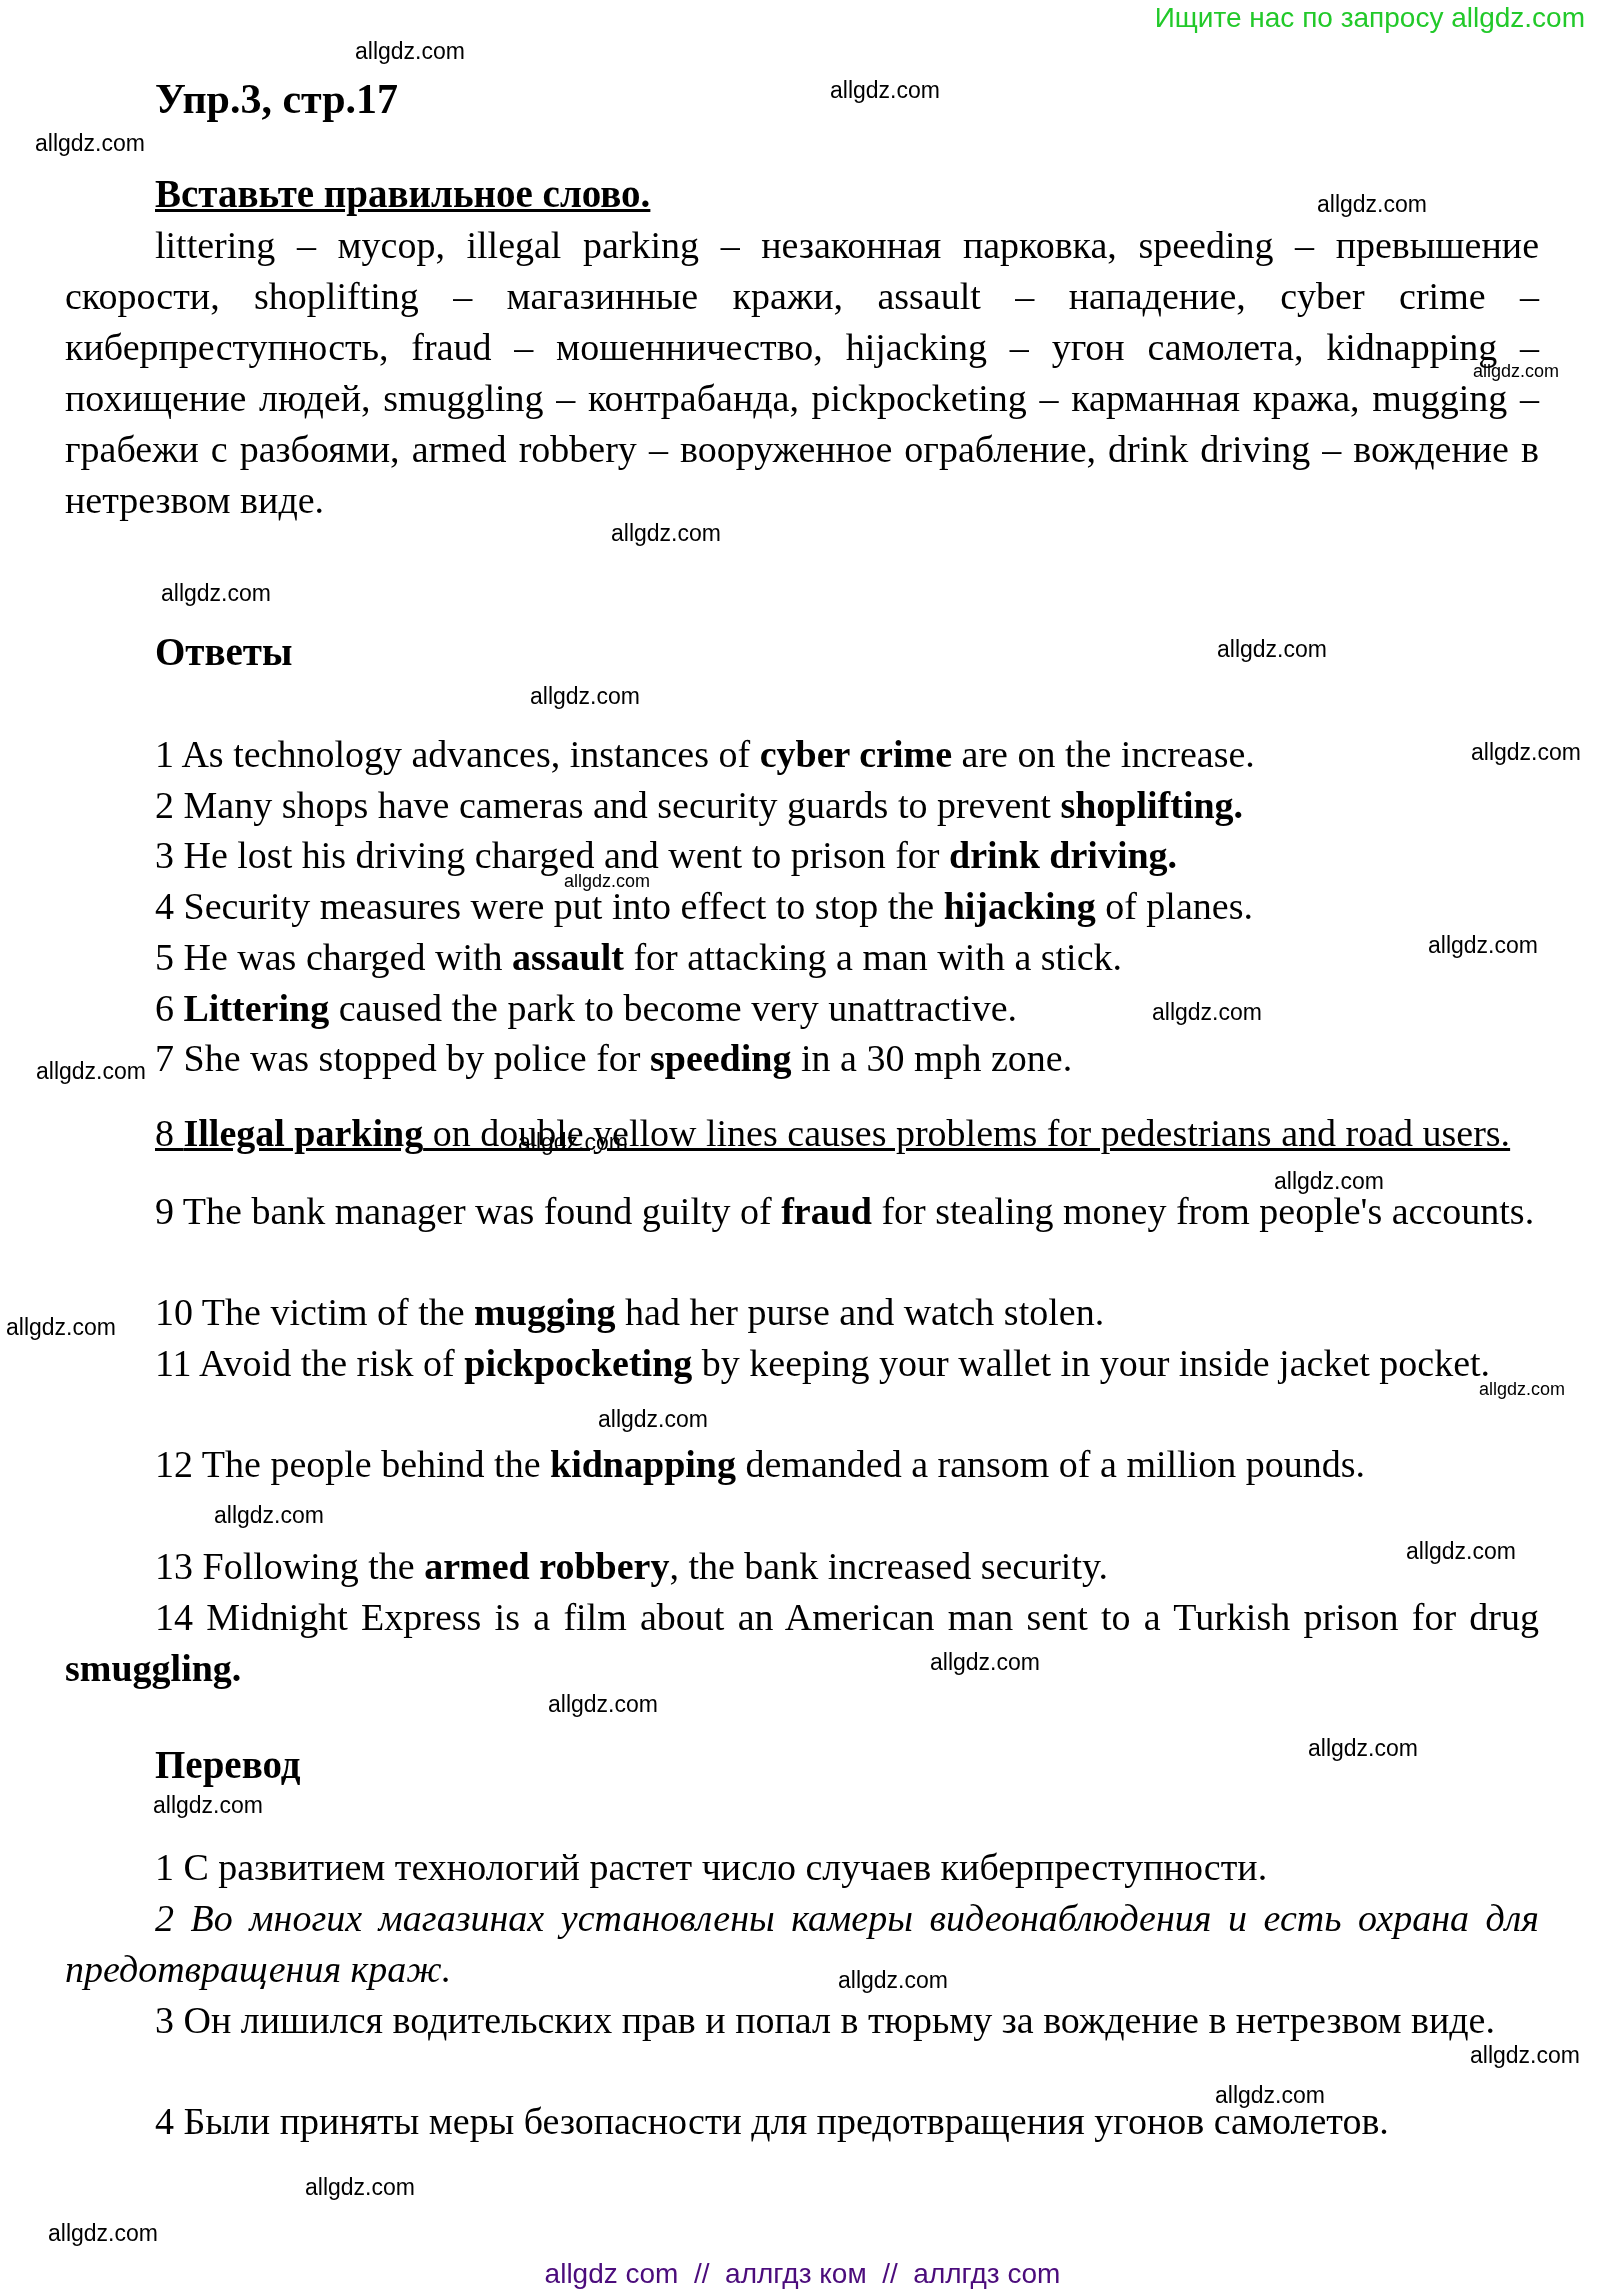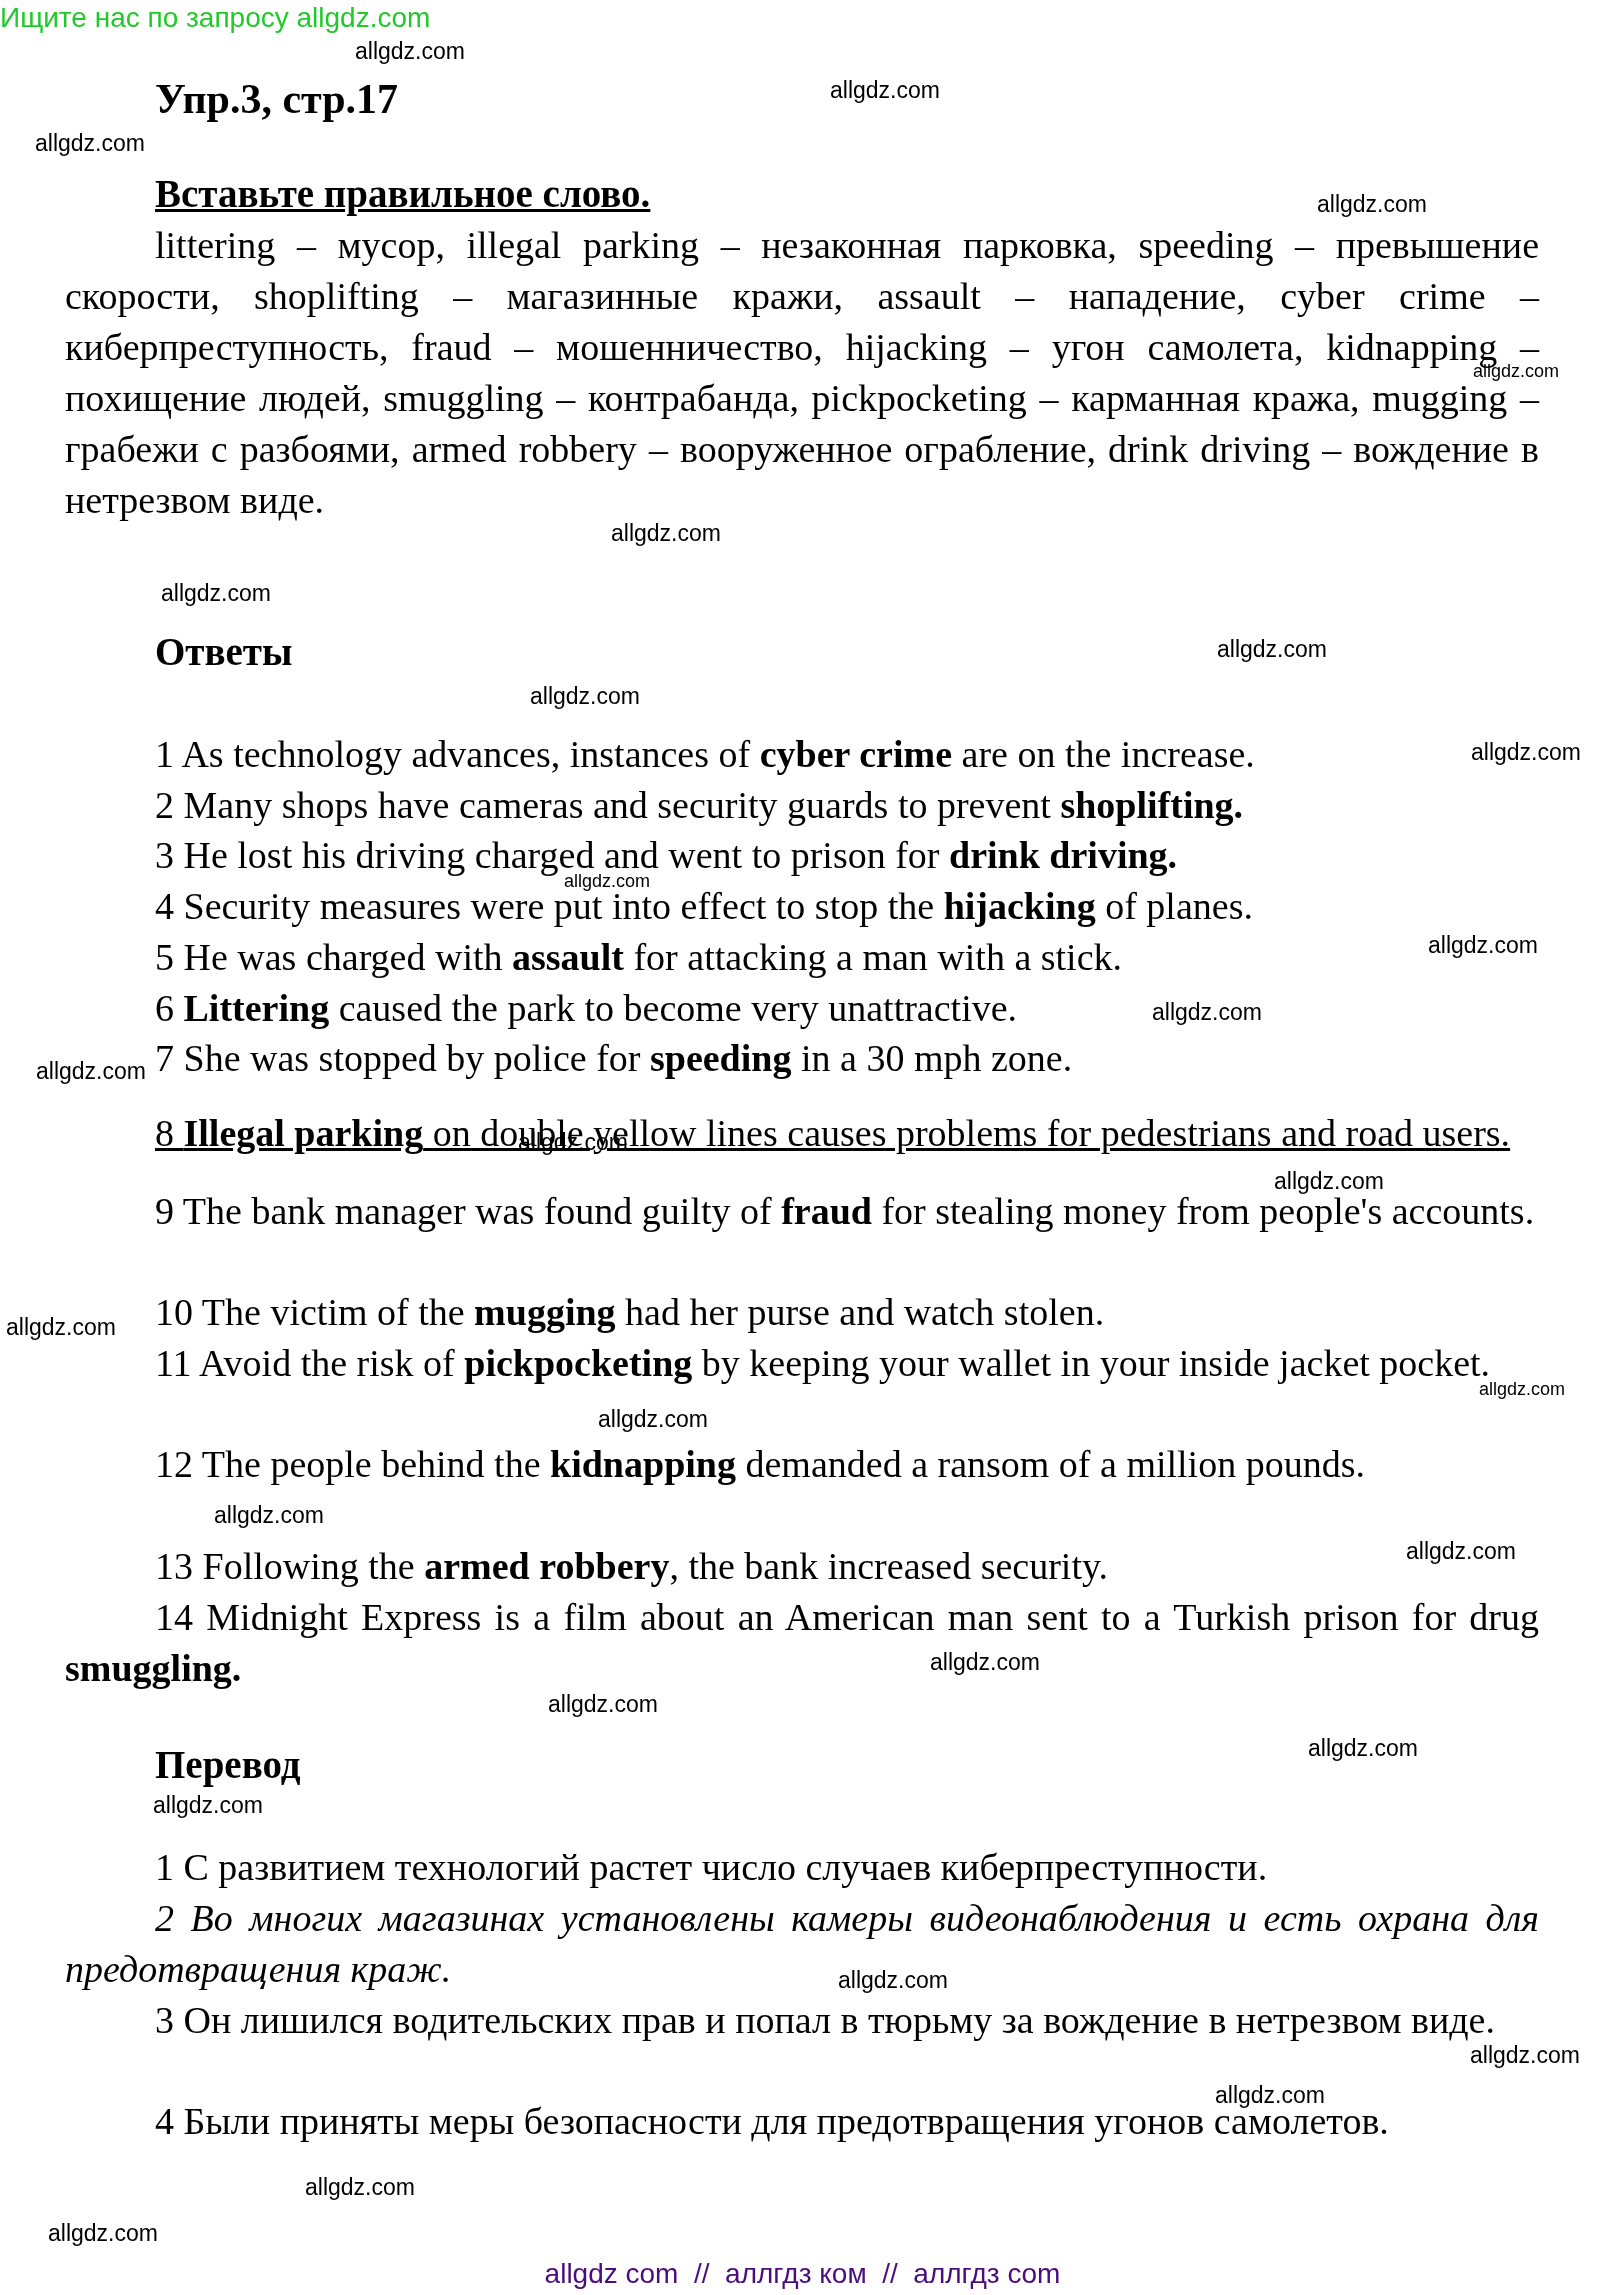--- a/index.html
+++ b/index.html
@@ -1,21 +1,21 @@
 <!DOCTYPE html>
 <html style="font-size:12px"><head>
 <meta charset="utf-8">
 <style>
   html, body { margin: 0; padding: 0; background: #ffffff; }
   body {
     width: 1605px; height: 2295px; position: relative; overflow: hidden;
     font-family: "Liberation Serif", "DejaVu Serif", serif; color: #000;
   }
   .top-banner {
-    position: absolute; top: 0; left: 0; width: 1585px; text-align: left;
+    position: absolute; top: 0; left: 0; width: 1585px; text-align: right;
     font-family: "Liberation Sans", "DejaVu Sans", sans-serif;
     font-size: 28px; line-height: 35px; color: #22c92a;
   }
   .bottom-banner {
     position: absolute; top: 2256px; left: 0; width: 1605px; text-align: center;
     font-family: "Liberation Sans", "DejaVu Sans", sans-serif;
     font-size: 28px; line-height: 35px; color: #4b0c7c; white-space: pre;
   }
   .wm {
     position: absolute; font-family: "Liberation Sans", "DejaVu Sans", sans-serif;

